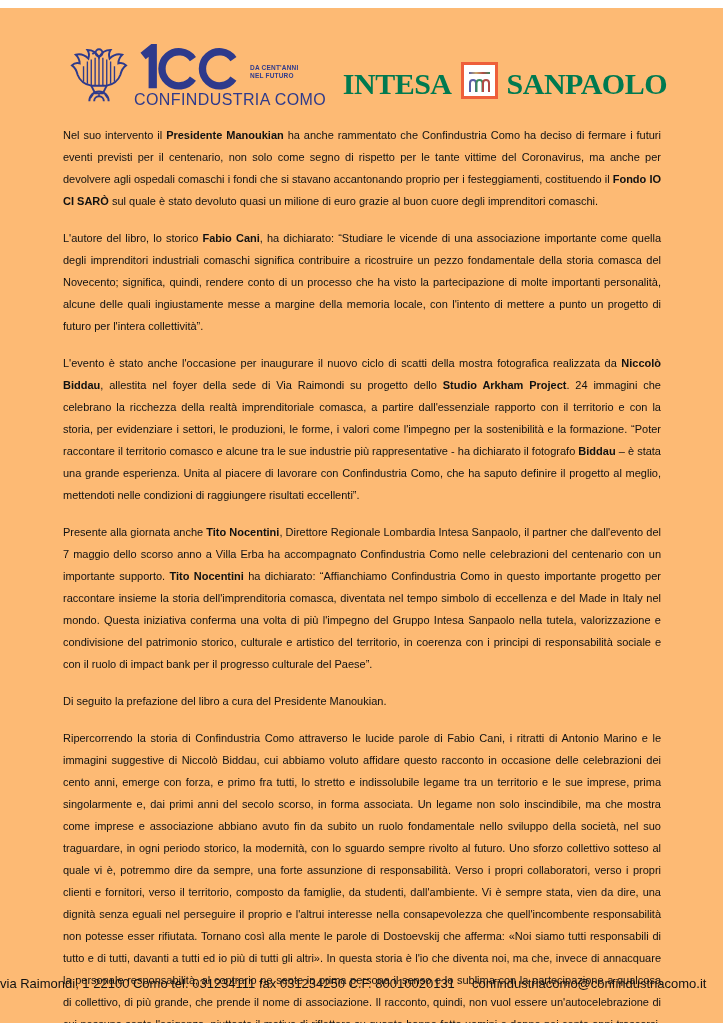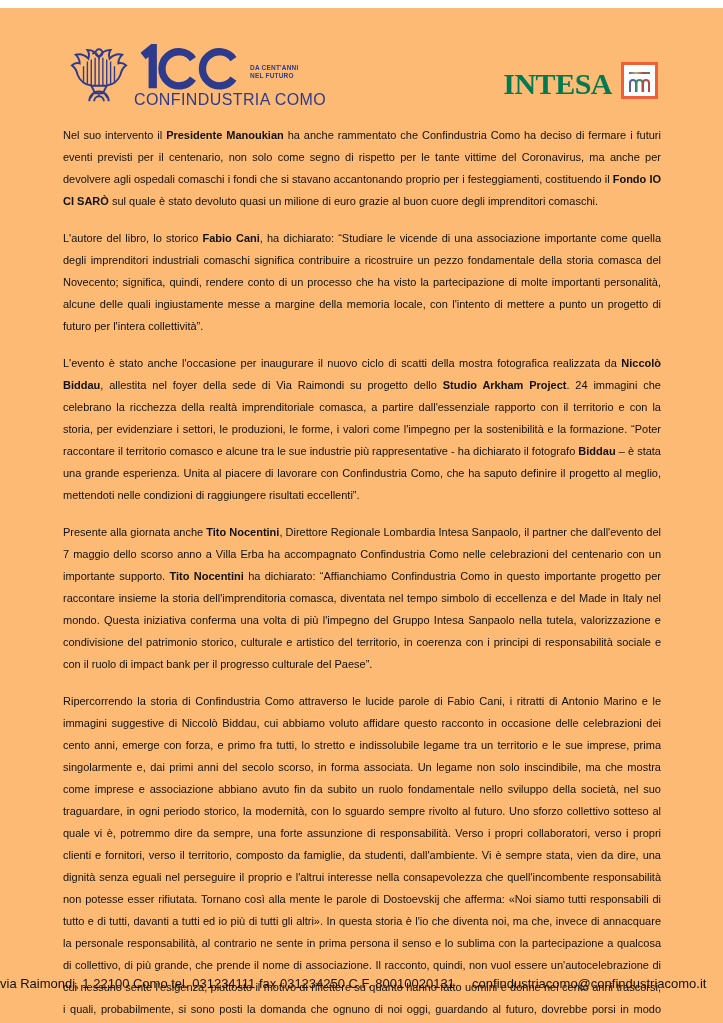--- a/index.html
+++ b/index.html
@@ -159,28 +159,30 @@
     <div class="logo-intesa">
       <span class="intesa-word">INTESA</span>
       <span class="arch-box">
         <span class="arch-bar"></span>
         <svg class="arches" viewBox="0 0 23 16" aria-hidden="true">
           <path class="a-left" d="M2 16 V7 A3 3 0 0 1 8 7 V16"></path>
           <path class="a-mid" d="M8.5 16 V7 A3 3 0 0 1 14.5 7 V16"></path>
           <path class="a-right" d="M15 16 V7 A3 3 0 0 1 21 7 V16"></path>
         </svg>
       </span>
+      <span class="sanpaolo-word">SANPAOLO</span>
     </div>
   </header>
 
   <main id="document-body">
       <p class="para"><span>Nel suo intervento il </span><span class="bold">Presidente Manoukian</span><span> ha anche rammentato che Confindustria Como ha deciso di fermare i futuri eventi previsti per il centenario, non solo come segno di rispetto per le tante vittime del Coronavirus, ma anche per devolvere agli ospedali comaschi i fondi che si stavano accantonando proprio per i festeggiamenti, costituendo il </span><span class="bold">Fondo IO CI SARÒ</span><span> sul quale è stato devoluto quasi un milione di euro grazie al buon cuore degli imprenditori comaschi.</span></p>
       <p class="para"><span>L'autore del libro, lo storico </span><span class="bold">Fabio Cani</span><span>, ha dichiarato: “Studiare le vicende di una associazione importante come quella degli imprenditori industriali comaschi significa contribuire a ricostruire un pezzo fondamentale della storia comasca del Novecento; significa, quindi, rendere conto di un processo che ha visto la partecipazione di molte importanti personalità, alcune delle quali ingiustamente messe a margine della memoria locale, con l'intento di mettere a punto un progetto di futuro per l'intera collettività”.</span></p>
       <p class="para"><span>L'evento è stato anche l'occasione per inaugurare il nuovo ciclo di scatti della mostra fotografica realizzata da </span><span class="bold">Niccolò Biddau</span><span>, allestita nel foyer della sede di Via Raimondi su progetto dello </span><span class="bold">Studio Arkham Project</span><span>. 24 immagini che celebrano la ricchezza della realtà imprenditoriale comasca, a partire dall'essenziale rapporto con il territorio e con la storia, per evidenziare i settori, le produzioni, le forme, i valori come l'impegno per la sostenibilità e la formazione. “Poter raccontare il territorio comasco e alcune tra le sue industrie più rappresentative - ha dichiarato il fotografo </span><span class="bold">Biddau</span><span> – è stata una grande esperienza. Unita al piacere di lavorare con Confindustria Como, che ha saputo definire il progetto al meglio, mettendoti nelle condizioni di raggiungere risultati eccellenti”.</span></p>
       <p class="para"><span>Presente alla giornata anche </span><span class="bold">Tito Nocentini</span><span>, Direttore Regionale Lombardia Intesa Sanpaolo, il partner che dall'evento del 7 maggio dello scorso anno a Villa Erba ha accompagnato Confindustria Como nelle celebrazioni del centenario con un importante supporto. </span><span class="bold">Tito Nocentini</span><span> ha dichiarato: “Affianchiamo Confindustria Como in questo importante progetto per raccontare insieme la storia dell'imprenditoria comasca, diventata nel tempo simbolo di eccellenza e del Made in Italy nel mondo. Questa iniziativa conferma una volta di più l'impegno del Gruppo Intesa Sanpaolo nella tutela, valorizzazione e condivisione del patrimonio storico, culturale e artistico del territorio, in coerenza con i principi di responsabilità sociale e con il ruolo di impact bank per il progresso culturale del Paese”.</span></p>
+      <p class="para"><span>Di seguito la prefazione del libro a cura del Presidente Manoukian.</span></p>
       <p class="para italic"><span>Ripercorrendo la storia di Confindustria Como attraverso le lucide parole di Fabio Cani, i ritratti di Antonio Marino e le immagini suggestive di Niccolò Biddau, cui abbiamo voluto affidare questo racconto in occasione delle celebrazioni dei cento anni, emerge con forza, e primo fra tutti, lo stretto e indissolubile legame tra un territorio e le sue imprese, prima singolarmente e, dai primi anni del secolo scorso, in forma associata. Un legame non solo inscindibile, ma che mostra come imprese e associazione abbiano avuto fin da subito un ruolo fondamentale nello sviluppo della società, nel suo traguardare, in ogni periodo storico, la modernità, con lo sguardo sempre rivolto al futuro. Uno sforzo collettivo sotteso al quale vi è, potremmo dire da sempre, una forte assunzione di responsabilità. Verso i propri collaboratori, verso i propri clienti e fornitori, verso il territorio, composto da famiglie, da studenti, dall'ambiente. Vi è sempre stata, vien da dire, una dignità senza eguali nel perseguire il proprio e l'altrui interesse nella consapevolezza che quell'incombente responsabilità non potesse esser rifiutata. Tornano così alla mente le parole di Dostoevskij che afferma: «Noi siamo tutti responsabili di tutto e di tutti, davanti a tutti ed io più di tutti gli altri». In questa storia è l'io che diventa noi, ma che, invece di annacquare la personale responsabilità, al contrario ne sente in prima persona il senso e lo sublima con la partecipazione a qualcosa di collettivo, di più grande, che prende il nome di associazione. Il racconto, quindi, non vuol essere un'autocelebrazione di cui nessuno sente l'esigenza, piuttosto il motivo di riflettere su quanto hanno fatto uomini e donne nei cento anni trascorsi, i quali, probabilmente, si sono posti la domanda che ognuno di noi oggi, guardando al futuro, dovrebbe porsi in modo ossessivo: cosa possiamo fare tu ed io, insieme, per lasciare alle future generazioni un territorio migliore?</span></p>
     </main>
 
   <footer>
     <span>via Raimondi, 1 22100 Como tel. 031234111 fax 031234250 C.F. 80010020131</span>
     <span class="gap"></span>
     <a href="#">confindustriacomo@confindustriacomo.it</a>
     <span class="gap"></span>
     <a href="#">www.confindustriacomo.it</a>
   </footer>

